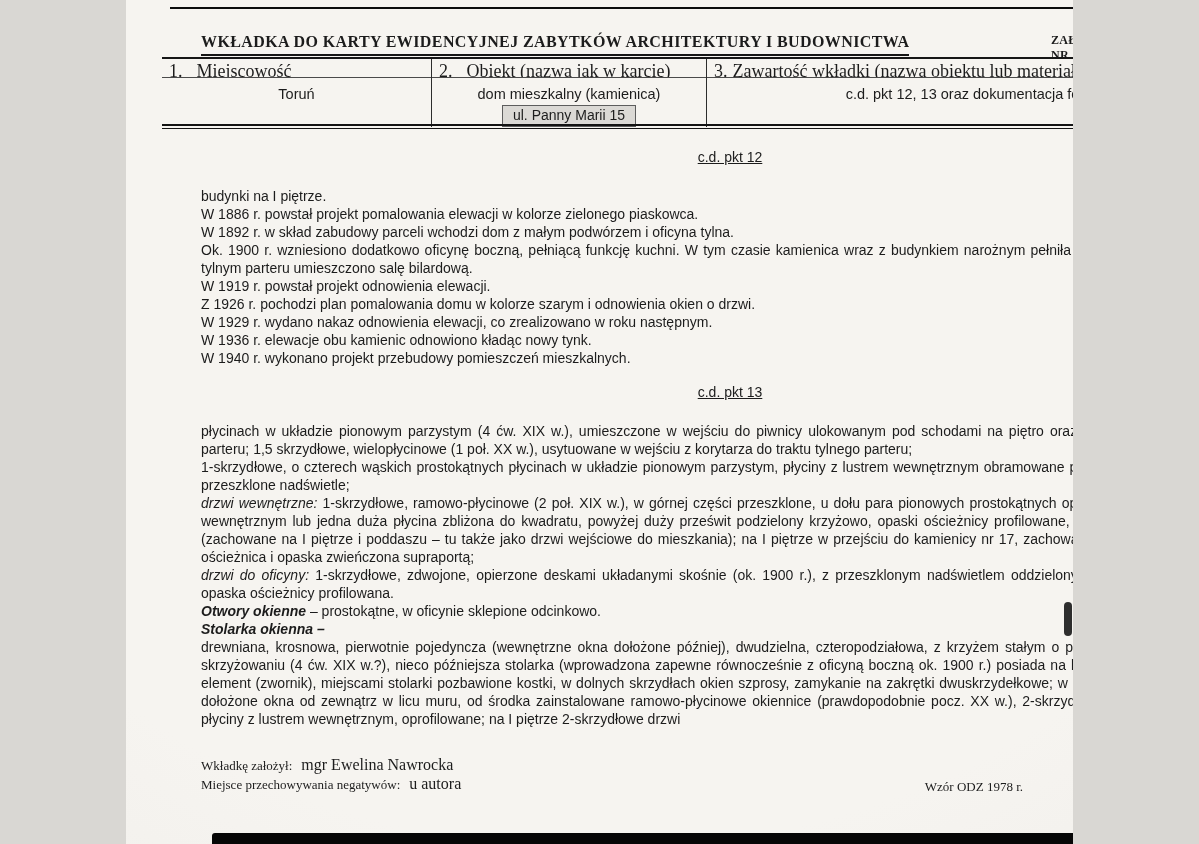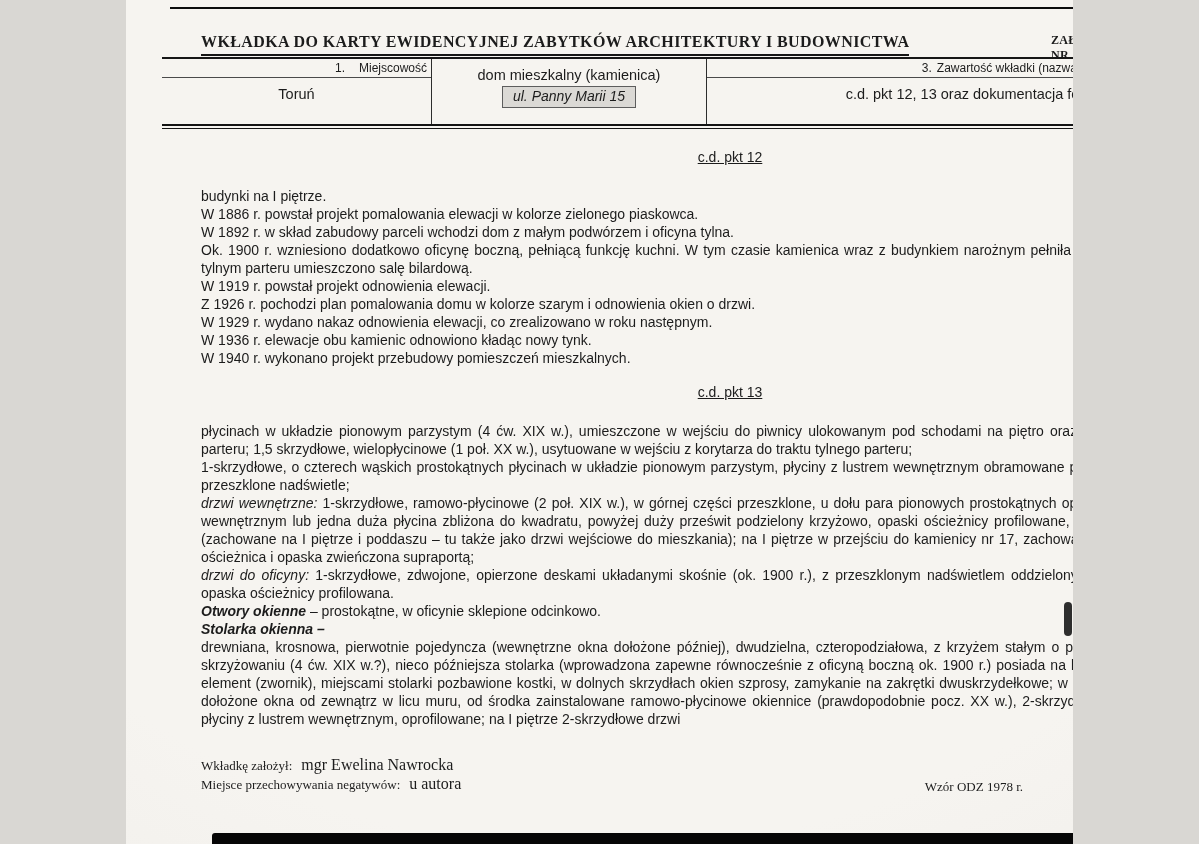--- a/index.html
+++ b/index.html
@@ -36,30 +36,30 @@
   
   .form-table {
     position:absolute; top:57px; left:36px; width:1127px; height:67px;
     border-top:2px solid #161616;
     display:grid; grid-template-columns:269px 275px 1fr;
   }
   .ft-col { border-left:1px solid #2d2d2d; }
   .ft-col:first-child { border-left:none; }
   .ft-label {
     height:19px; border-bottom:1px solid #4a4a4a;
-    font-family:Liberation Sans, sans-serif; font-size:12px;
-    padding:2px 4px 0 7px; white-space:nowrap; overflow:hidden;text-align:right;
+    font-family:Liberation Serif, serif; font-size:18px;
+    padding:2px 4px 0 7px; white-space:nowrap; overflow:hidden;
   }
   .ft-label .num { display:inline-block; }
   .gap-wide { margin-right:14px; }
   .gap-narrow { margin-right:5px; }
   .ft-value { text-align:center; font-size:14.5px; padding-top:8px; line-height:17px; }
   .addr-box {
     display:inline-block; margin-top:2px; padding:1px 10px 2px;
-    background:#dbd9d5; border:1px solid #5d5d5d; font-size:14px;font-style:italic;
+    background:#dbd9d5; border:1px solid #5d5d5d; font-size:14px;
   }
   .table-bottom  { position:absolute; top:124px; left:36px; width:1127px; border-top:2px solid #141414; }
   .table-bottom2 { position:absolute; top:128px; left:36px; width:1127px; border-top:1px solid #141414; }
 
   
   .body { position:absolute; left:75px; top:148px; width:1058px; font-size:14px; line-height:18px; }
   .sec-heading { text-decoration:underline; margin-bottom:21px;text-align:center; }
   .h13 { margin-top:16px; }
   .para { text-align:justify; }
   .it { font-style:italic; }
@@ -86,20 +86,23 @@
   </div>
 
   <div class="form-table">
     <div class="ft-col">
       <div class="ft-label">
         <span class="num gap-wide">1.</span><span>Miejscowość</span>
       </div>
       <div class="ft-value">Toruń</div>
     </div>
     <div class="ft-col">
+      <div class="ft-label">
+        <span class="num gap-wide">2.</span><span>Obiekt (nazwa jak w karcie)</span>
+      </div>
       <div class="ft-value">
         <div>dom mieszkalny (kamienica)</div>
         <div class="addr-box">ul. Panny Marii 15</div>
       </div>
     </div>
     <div class="ft-col">
       <div class="ft-label">
         <span class="num gap-narrow">3.</span><span>Zawartość wkładki (nazwa obiektu lub materiału uzupełniającego)</span>
       </div>
       <div class="ft-value">c.d. pkt 12, 13 oraz dokumentacja fotograficzna</div>

